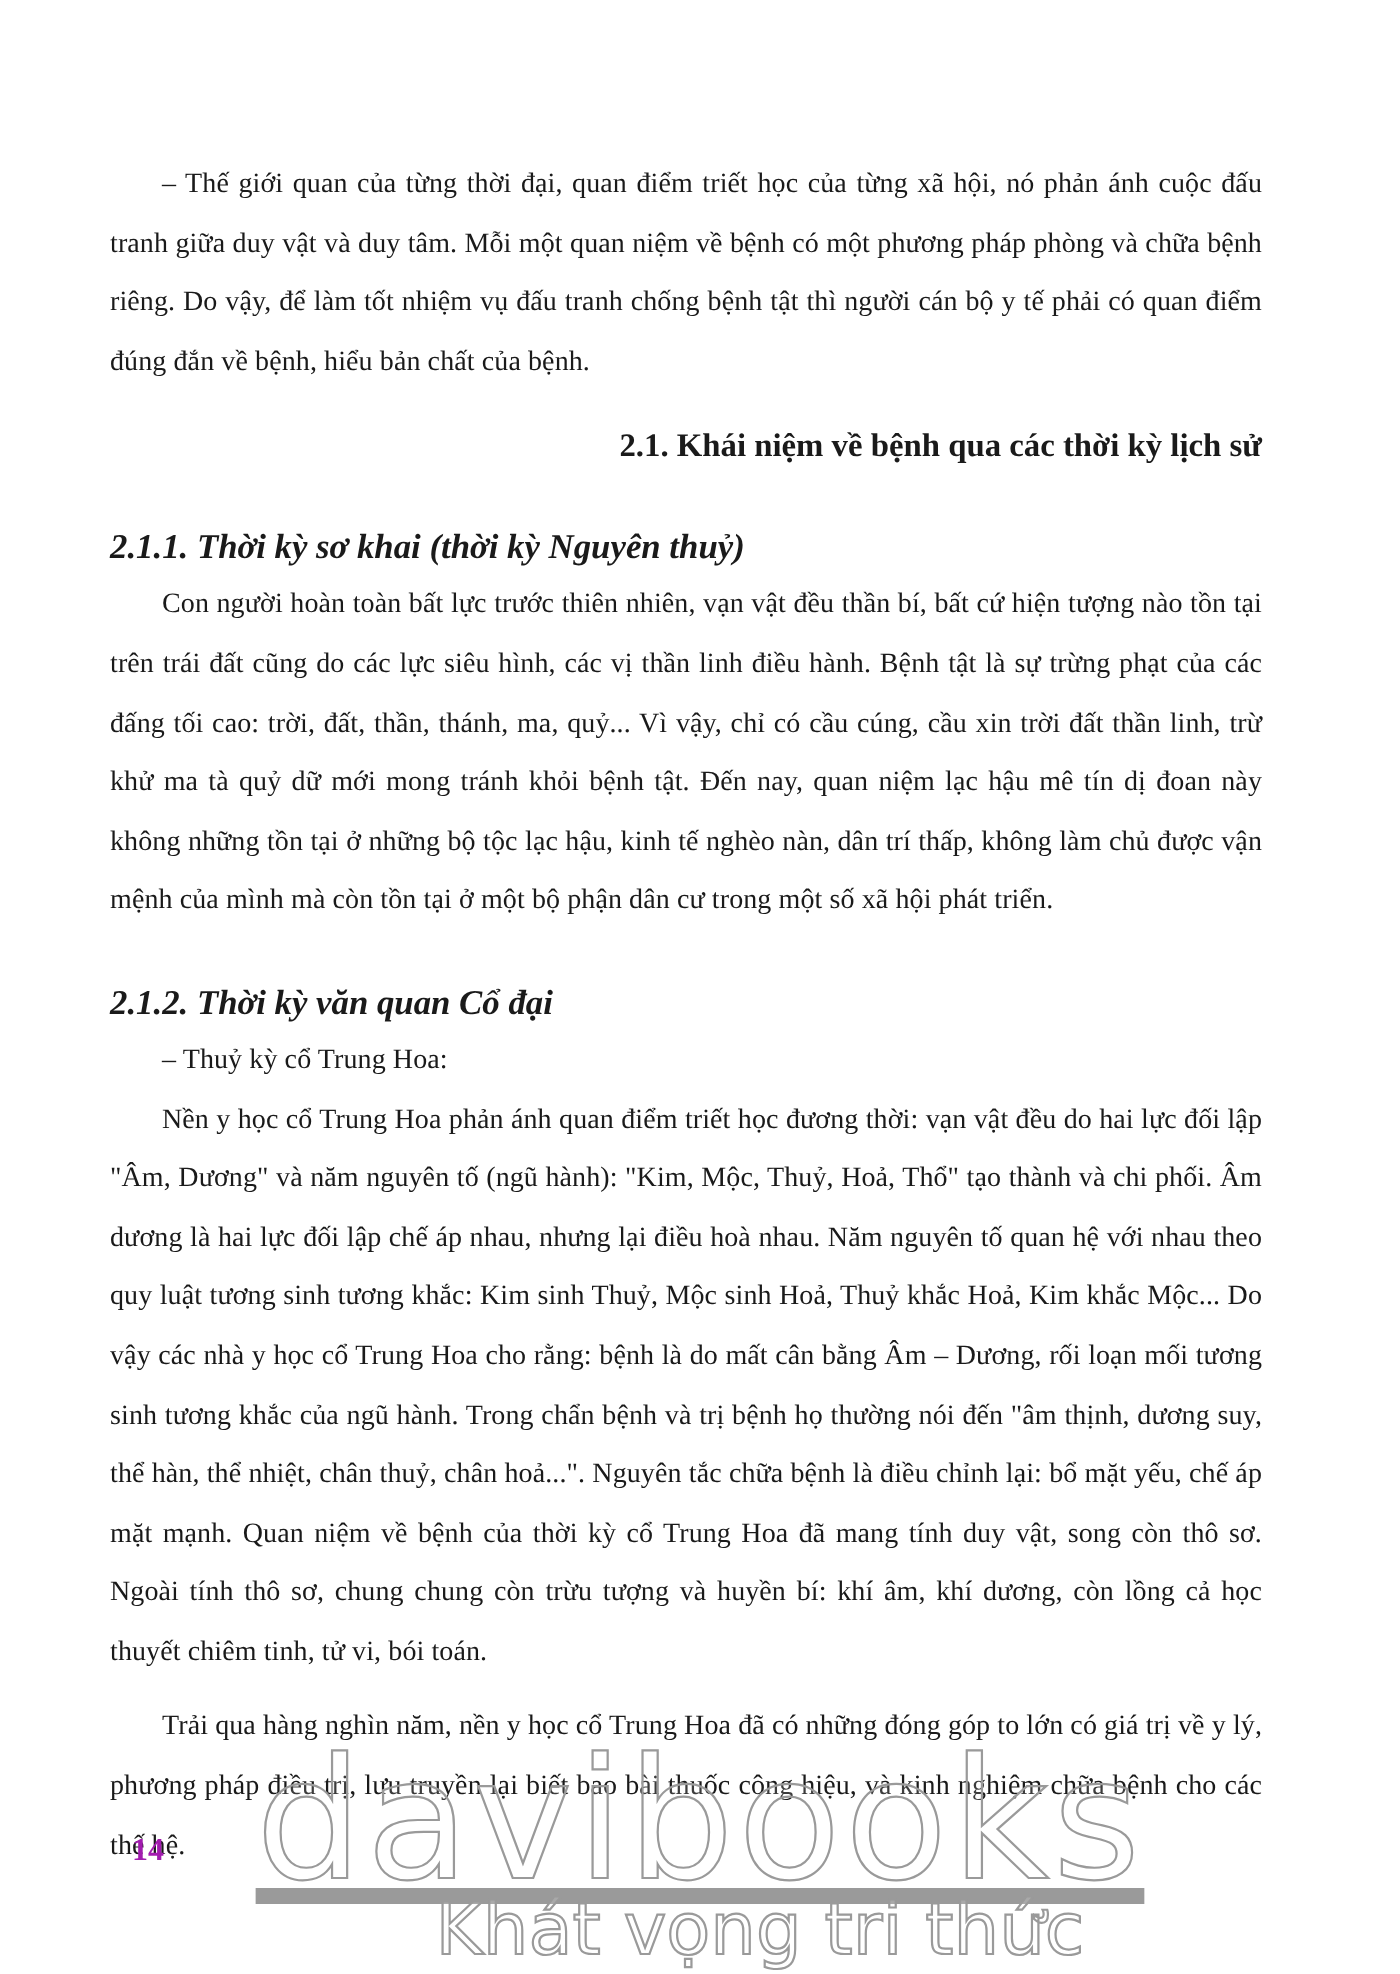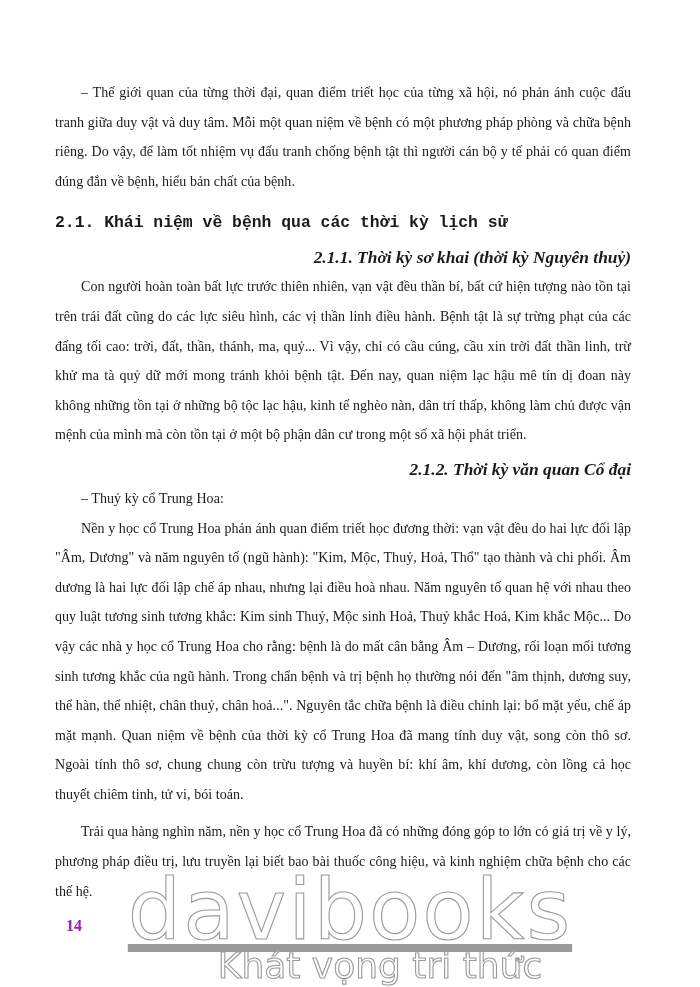--- a/index.html
+++ b/index.html
@@ -23,33 +23,33 @@
       font-family: "Liberation Serif", "DejaVu Serif", serif;
       font-size: 14px;
       line-height: 29.6px;
       text-align: justify;
       text-indent: 26px;
       letter-spacing: 0.05px;
     }
     p.para.gap { margin-top: 8px; }
     h2.sec {
       margin: 12px 0 0 0;
-      font-family: Liberation Mono, monospace;
+      font-family: Liberation Serif, serif;
       font-weight: bold;
       font-size: 16.4px;
       line-height: 30px;
+      text-align: right;
     }
     h3.subsec {
-      margin: 4px 0 0 0;
+      margin: 20px 0 0 0;
       font-family: "Liberation Serif", "DejaVu Serif", serif;
       font-weight: bold;
       font-style: italic;
       font-size: 17.4px;
       line-height: 30px;
-      text-align: right;
     }
     .after-head { margin-top: 4px; }
     .page-number {
       position: absolute;
       left: 66px;
       top: 917px;
       font-family: "Liberation Serif", "DejaVu Serif", serif;
       font-size: 16px;
       color: #a21caf;
       font-weight: bold;

